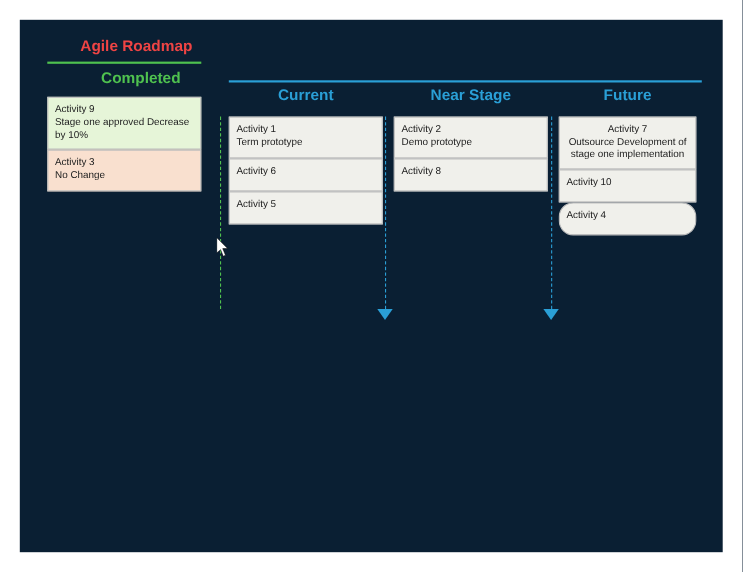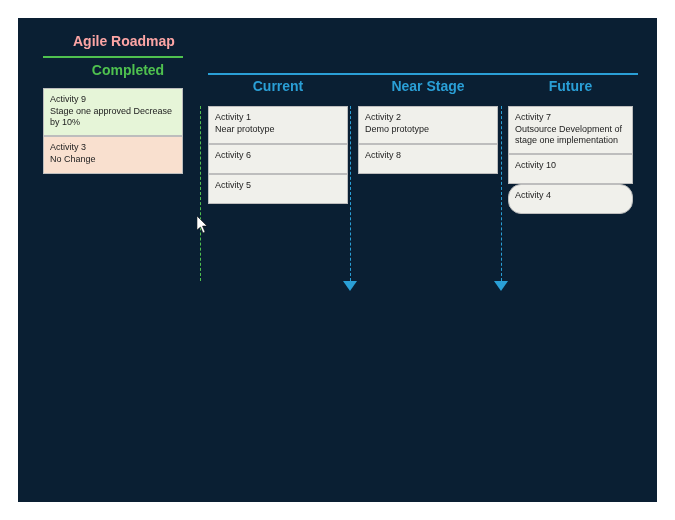--- a/index.html
+++ b/index.html
@@ -14,21 +14,21 @@
     margin: 18px;
     width: 639px;
     height: 484px;
     background: #0a1f33;
     position: relative;
   }
   .title {
     position: absolute;
     left: 55px;
     top: 15px;
-    color: #fca5a5;
+    color: #ef4444;
     font-size: 14px;
     font-weight: 600;
   }
   .completed-underline {
     position: absolute;
     left: 25px;
     top: 38px;
     width: 140px;
     height: 2px;
     background: #4fc14f;
@@ -75,21 +75,21 @@
   
   .cur1 { left: 190px; top: 88px; height: 38px; }
   .cur2 { left: 190px; top: 126px; height: 30px; }
   .cur3 { left: 190px; top: 156px; height: 30px; }
 
   
   .n1 { left: 340px; top: 88px; height: 38px; }
   .n2 { left: 340px; top: 126px; height: 30px; }
 
   
-  .f1 { left: 490px; top: 88px; height: 48px; width: 125px; }
+  .f1 { left: 490px; top: 88px; height: 48px; width: 125px; text-align: center; }
   .f2 { left: 490px; top: 136px; height: 30px; width: 125px; }
   .f3 { left: 490px; top: 166px; height: 30px; width: 125px; border-radius: 13px; }
 
   .vline {
     position: absolute;
     width: 0;
     border-left: 1px dashed;
     top: 88px;
   }
   .vline.green { left: 182px; height: 175px; border-color: #4fc14f; }
@@ -134,21 +134,21 @@
     <div class="card-body">Stage one approved
 Decrease by 10%</div>
   </div>
   <div class="card peach c2">
     <div class="card-title">Activity 3</div>
     <div class="card-body">No Change</div>
   </div>
 
   <div class="card cur1">
     <div class="card-title">Activity 1</div>
-    <div class="card-body">Near prototype</div>
+    <div class="card-body">Term prototype</div>
   </div>
   <div class="card cur2">
     <div class="card-title">Activity 6</div>
     <div class="card-body"></div>
   </div>
   <div class="card cur3">
     <div class="card-title">Activity 5</div>
     <div class="card-body"></div>
   </div>
 

